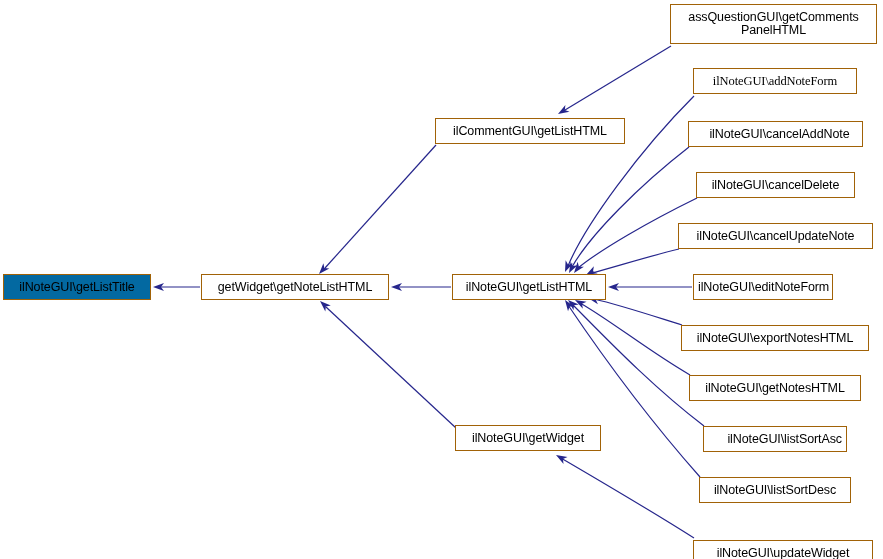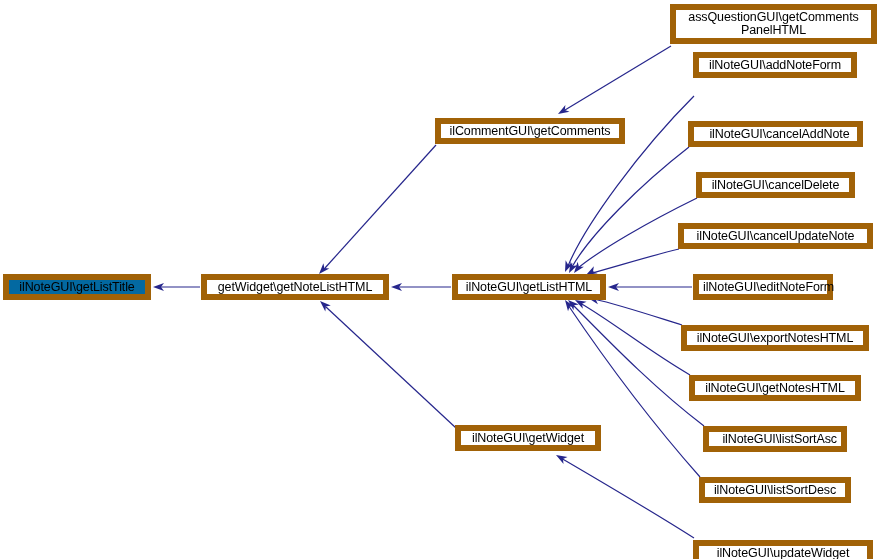--- a/index.html
+++ b/index.html
@@ -22,21 +22,21 @@
     position: absolute;
     left: 0;
     top: 0;
     width: 883px;
     height: 559px;
     pointer-events: none;
   }
   .node {
     position: absolute;
     box-sizing: border-box;
-    border: 6px solid #a16207;
+    border: 1px solid #a16207;
     background: #ffffff;
     color: #000000;
     font-size: 12.5px;
     line-height: 13px;
     text-align: center;
     display: flex;
     align-items: center;
     justify-content: center;
     white-space: pre-line;
     letter-spacing: -0.1px;
@@ -116,30 +116,30 @@
       </g>
       <g>
         <path d="M 694,538 C 650,510 590,475 561,458" fill="none" stroke="#26268c" stroke-width="1.2"></path>
         <polygon points="0,0 11,4 8,0 11,-4" fill="#26268c" transform="translate(556,455) rotate(390)"></polygon>
       </g>
     </svg>
 
   <div id="node-layer">
       <div class="node highlight" style="left: 3px; top: 274px; width: 148px; height: 26px;"><span class="node-label">ilNoteGUI\getListTitle</span></div>
       <div class="node" style="left: 201px; top: 274px; width: 188px; height: 26px;"><span class="node-label">getWidget\getNoteListHTML</span></div>
-      <div class="node" style="left: 435px; top: 118px; width: 190px; height: 26px;"><span class="node-label">ilCommentGUI\getComments</span></div>
+      <div class="node" style="left: 435px; top: 118px; width: 190px; height: 26px;"><span class="node-label">ilCommentGUI\getListHTML</span></div>
       <div class="node" style="left: 452px; top: 274px; width: 154px; height: 26px;"><span class="node-label">ilNoteGUI\getListHTML</span></div>
       <div class="node" style="left: 455px; top: 425px; width: 146px; height: 26px;"><span class="node-label">ilNoteGUI\getWidget</span></div>
       <div class="node" style="left: 670px; top: 4px; width: 207px; height: 40px;"><span class="node-label">assQuestionGUI\getComments
 PanelHTML</span></div>
-      <div class="node" style="left: 693px; top: 52px; width: 164px; height: 26px;"><span class="node-label">ilNoteGUI\addNoteForm</span></div>
+      <div class="node" style="left: 693px; top: 68px; width: 164px; height: 26px; font-family: Liberation Serif, serif;"><span class="node-label">ilNoteGUI\addNoteForm</span></div>
       <div class="node" style="left: 688px; top: 121px; width: 175px; height: 26px; padding-left: 8px;"><span class="node-label">ilNoteGUI\cancelAddNote</span></div>
       <div class="node" style="left: 696px; top: 172px; width: 159px; height: 26px;"><span class="node-label">ilNoteGUI\cancelDelete</span></div>
       <div class="node" style="left: 678px; top: 223px; width: 195px; height: 26px;"><span class="node-label">ilNoteGUI\cancelUpdateNote</span></div>
       <div class="node" style="left: 693px; top: 274px; width: 140px; height: 26px;"><span class="node-label">ilNoteGUI\editNoteForm</span></div>
-      <div class="node" style="left: 681px; top: 325px; width: 188px; height: 26px; align-items: flex-end;"><span class="node-label">ilNoteGUI\exportNotesHTML</span></div>
+      <div class="node" style="left: 681px; top: 325px; width: 188px; height: 26px;"><span class="node-label">ilNoteGUI\exportNotesHTML</span></div>
       <div class="node" style="left: 689px; top: 375px; width: 172px; height: 26px;"><span class="node-label">ilNoteGUI\getNotesHTML</span></div>
       <div class="node" style="left: 703px; top: 426px; width: 144px; height: 26px; text-align: right;"><span class="node-label">ilNoteGUI\listSortAsc</span></div>
       <div class="node" style="left: 699px; top: 477px; width: 152px; height: 26px;"><span class="node-label">ilNoteGUI\listSortDesc</span></div>
       <div class="node" style="left: 693px; top: 540px; width: 180px; height: 26px;"><span class="node-label">ilNoteGUI\updateWidget</span></div>
     </div>
 
 </div>
 
 </body></html>

